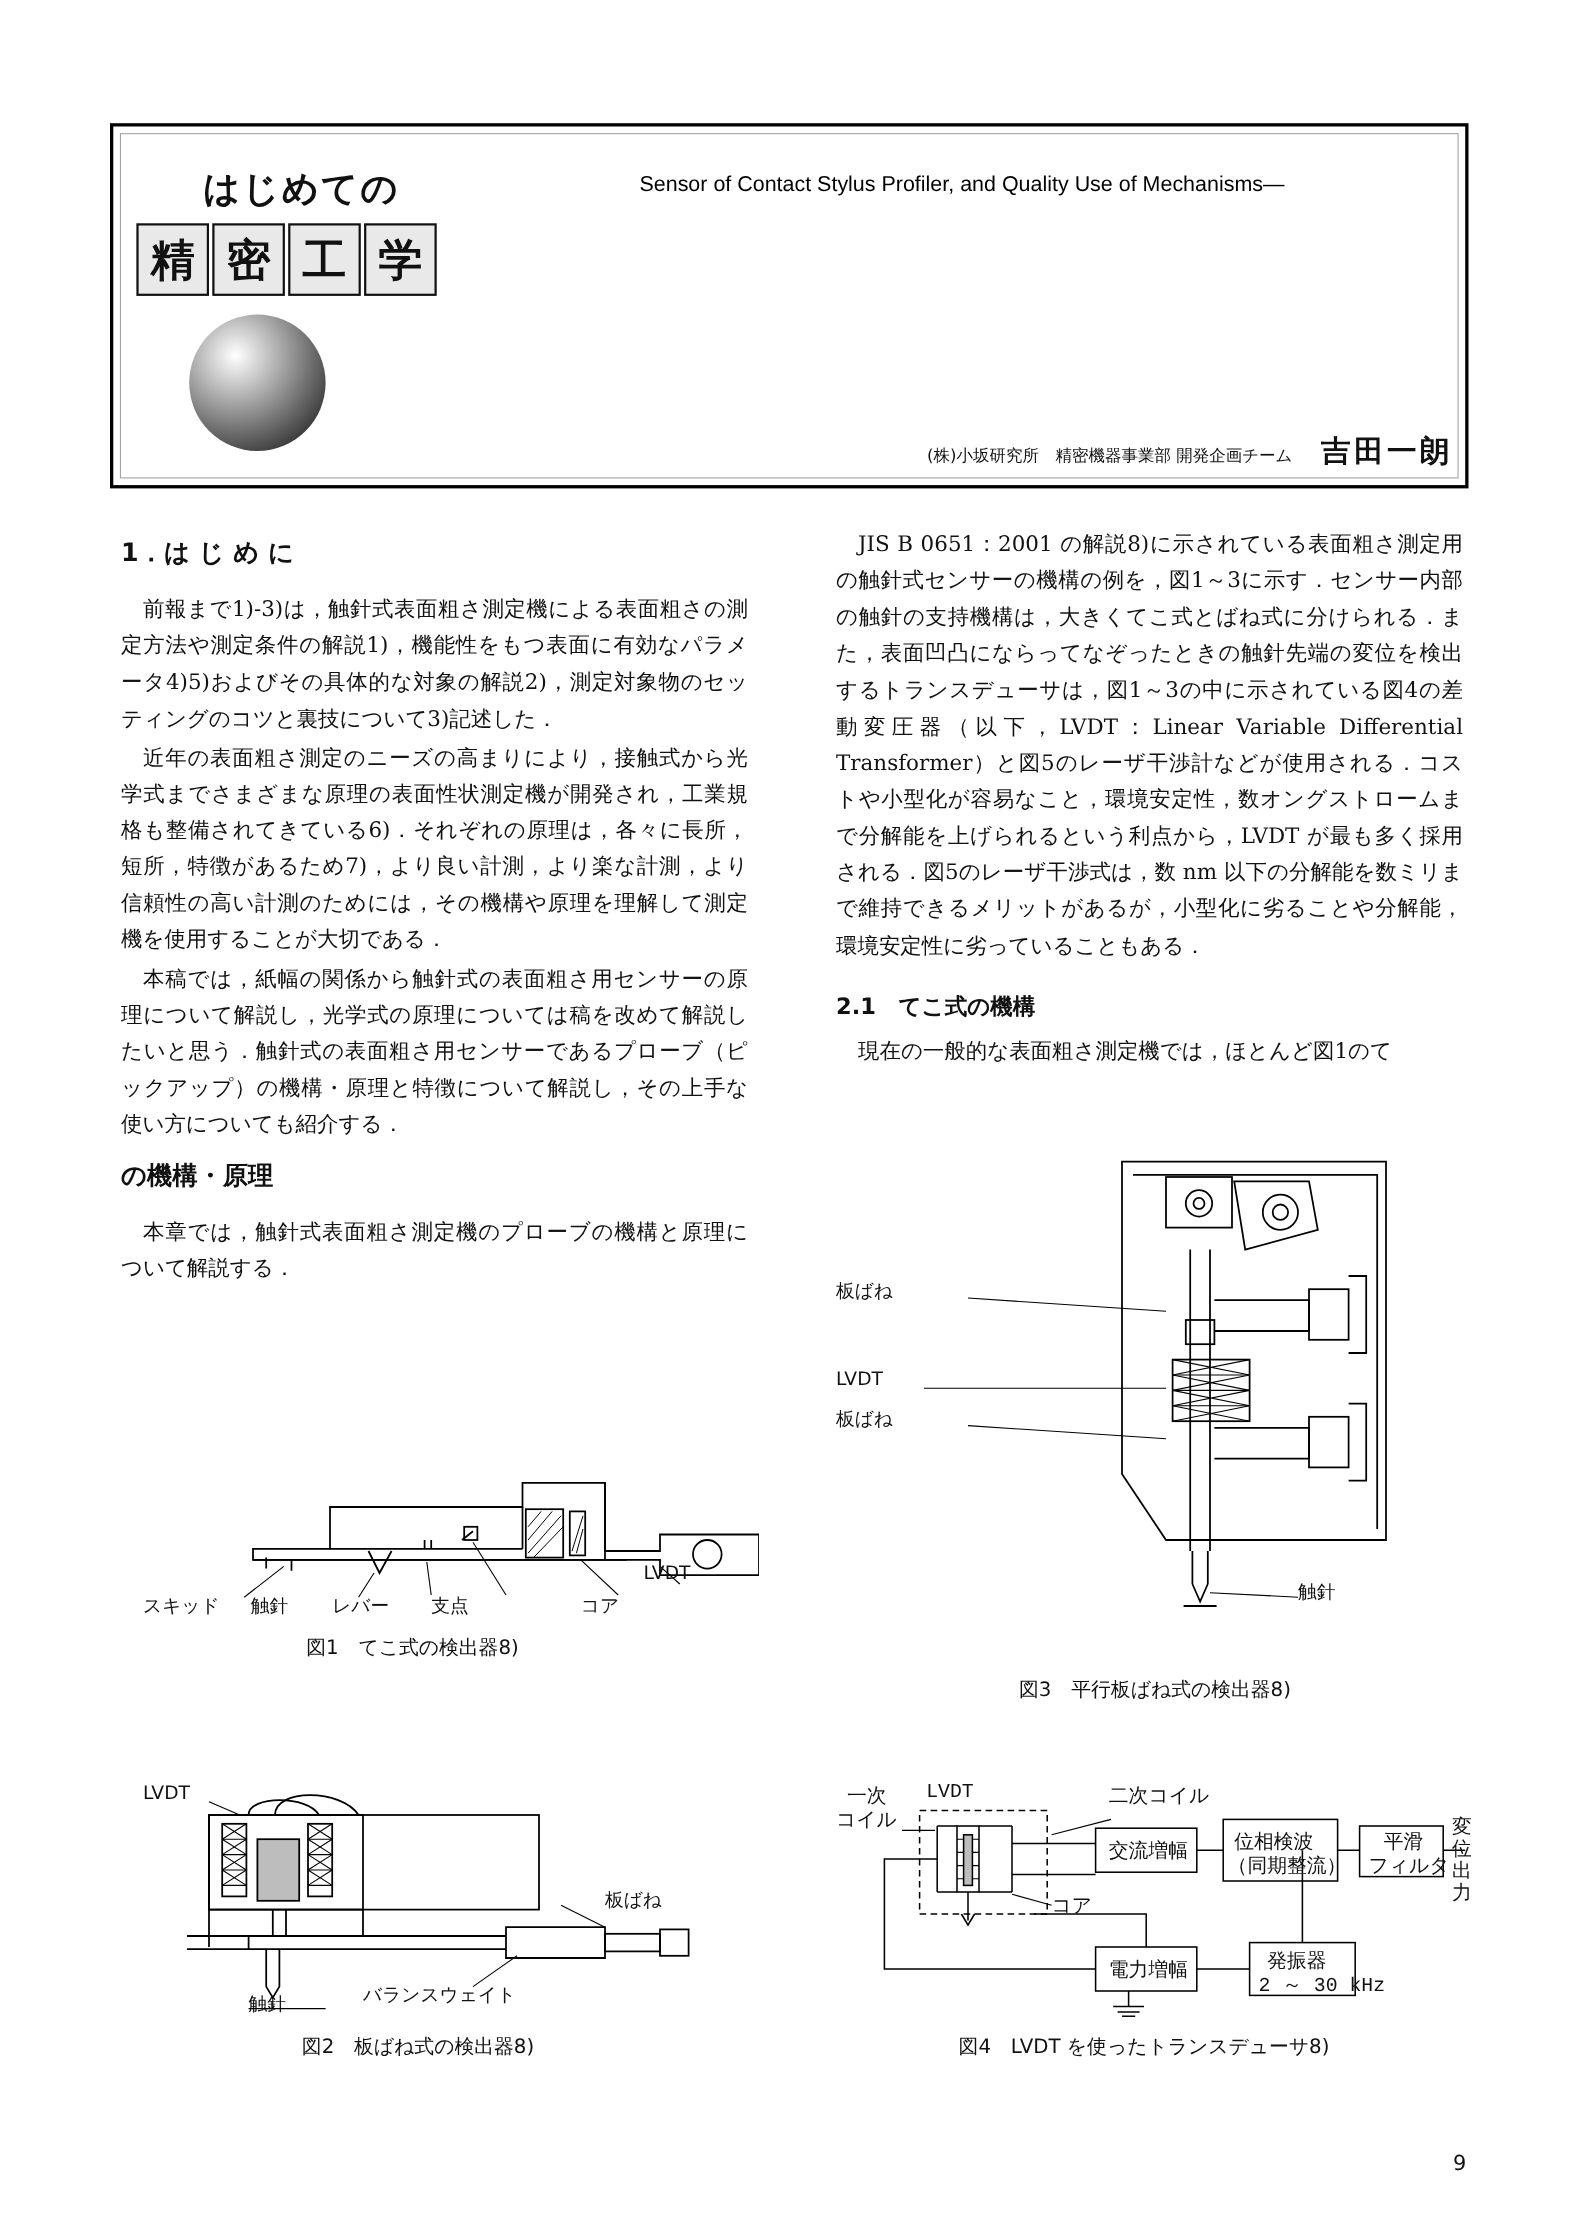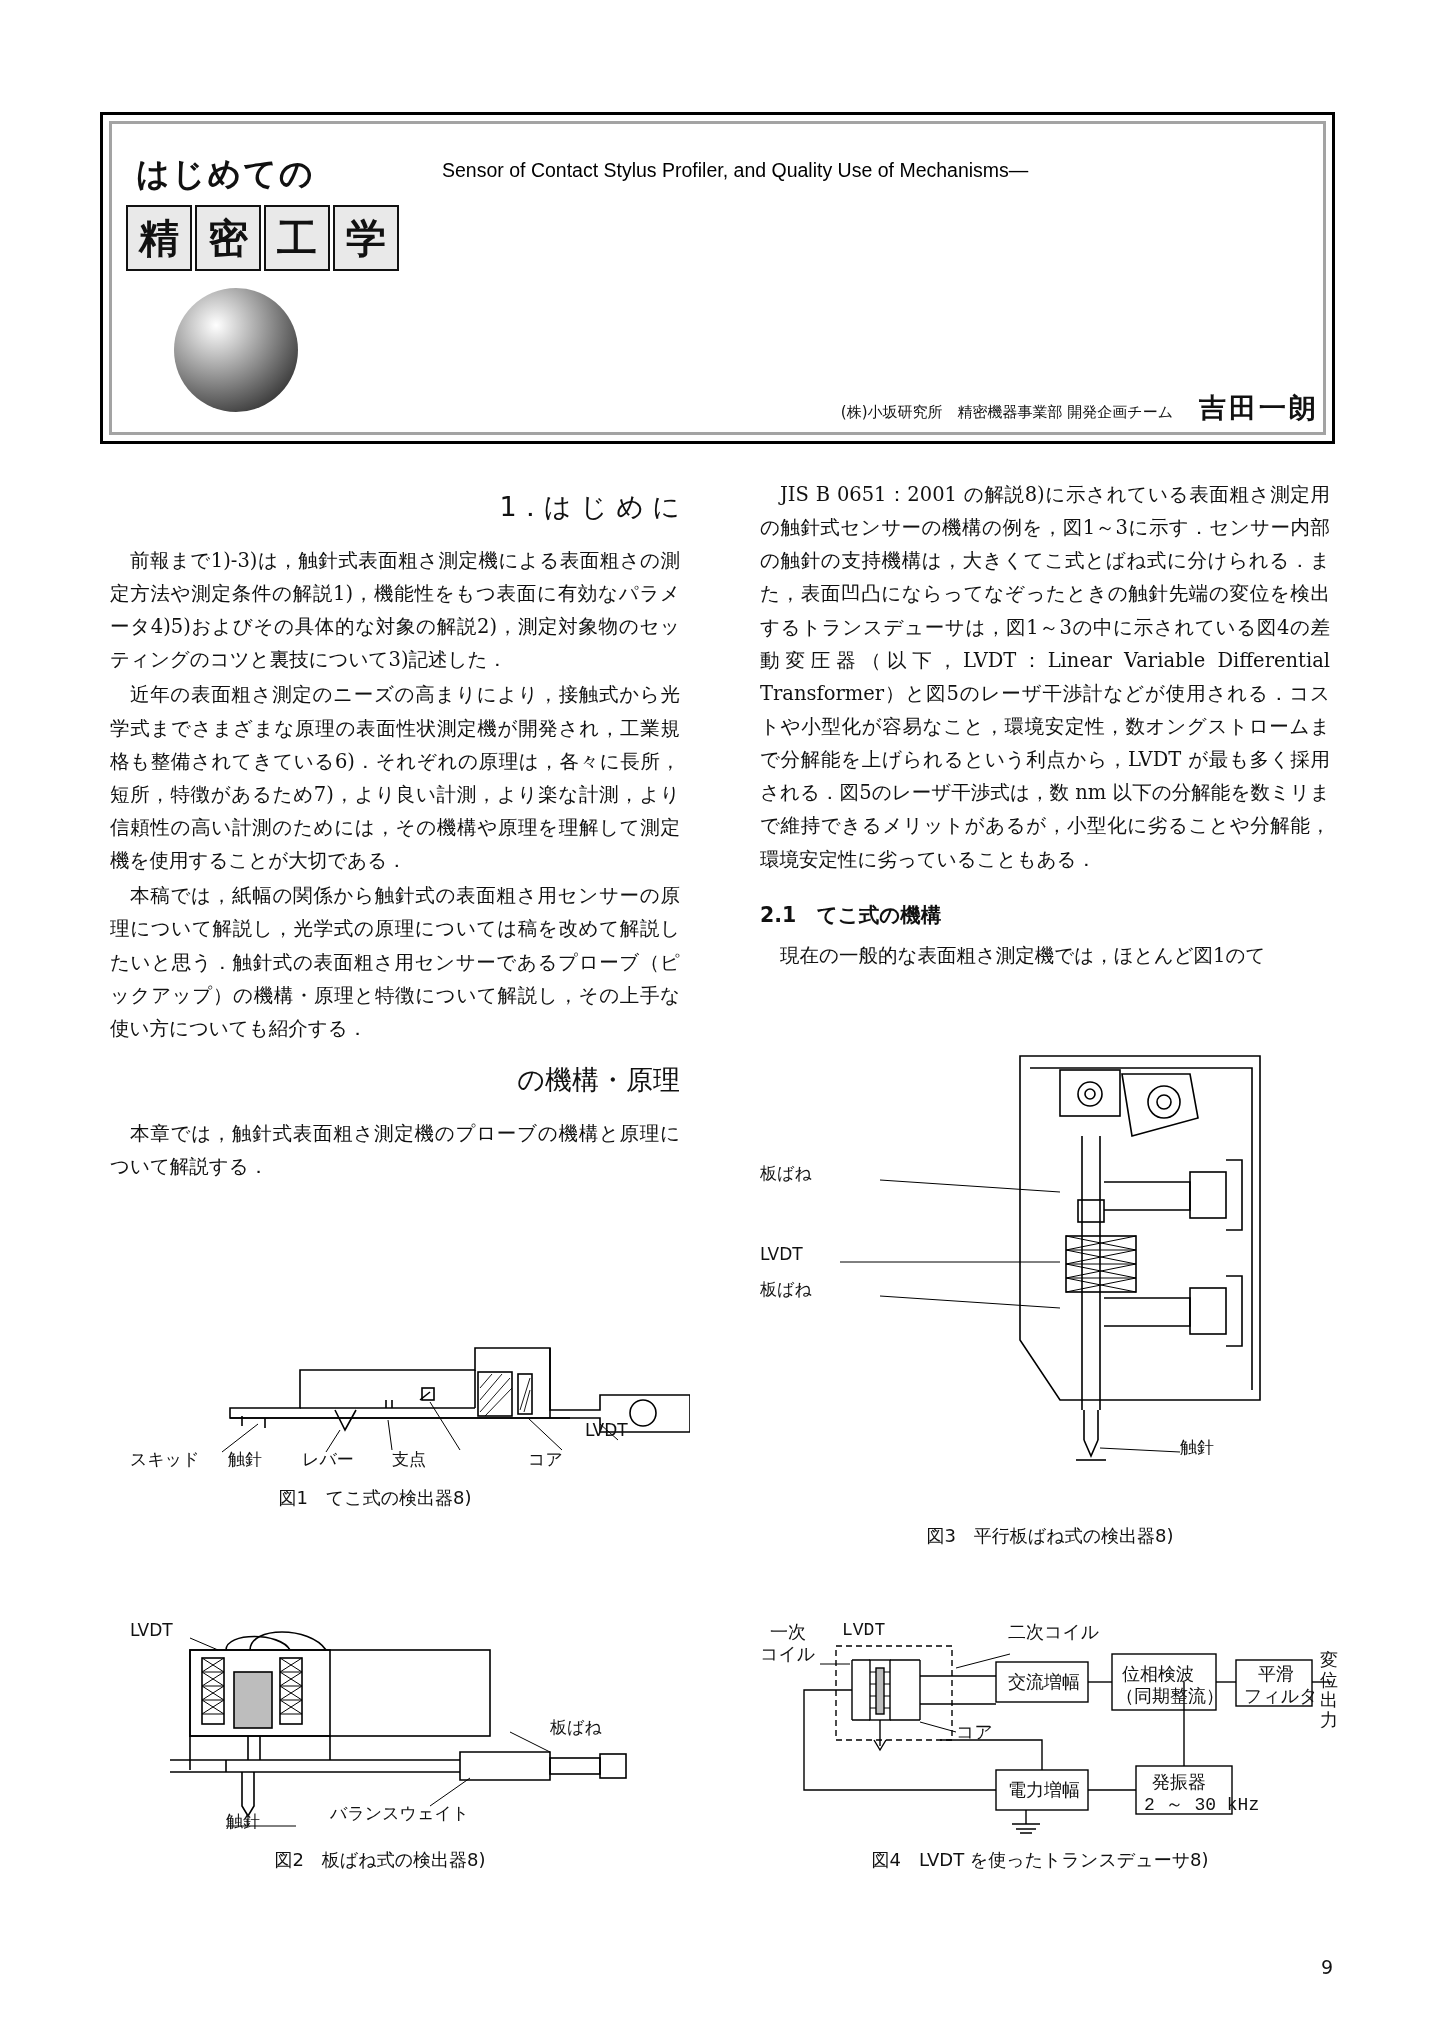--- a/index.html
+++ b/index.html
@@ -15,21 +15,21 @@
     position:absolute; left:0; top:0; width:1433px; height:2024px;
   }
 
   
   .banner{
     position:absolute; left:100px; top:112px; width:1235px; height:332px;
     border:3px solid #000; background:#fff; box-sizing:border-box;
   }
   .banner-inner{
     position:absolute; left:6px; top:6px; right:6px; bottom:6px;
-    border:3px solid #a3a3a3; box-sizing:border-box;
+    border:1px solid #a3a3a3; box-sizing:border-box;text-align:center;
   }
   .logo-block{ position:absolute; left:14px; top:14px; width:290px; height:290px; }
   .logo-hajimete{
     font-family:"DejaVu Sans", sans-serif;
     font-size:33px; font-weight:bold; letter-spacing:2px; color:#111;
     margin-left:10px; margin-top:14px;
   }
   .logo-boxes{ margin-top:8px; display:flex; gap:3px; }
   .logo-boxes span{
     width:62px; height:62px; border:2px solid #111; display:flex;
@@ -66,21 +66,21 @@
     position:absolute; width:570px;
     font-family:"DejaVu Serif", serif;
     font-size:19.5px; line-height:1.70; text-align:justify;
     color:#111;
   }
   .col-left{ left:110px; top:478px; }
   .col-right{ left:760px; top:478px; }
 
   .sec-h{
     font-family:"DejaVu Sans", sans-serif;
-    font-weight:normal; font-size:27px; text-align:right; margin:6px 0 14px 0;
+    font-weight:bold; font-size:23px; text-align:left; margin:6px 0 14px 0;
   }
   .sec-h-left{
     font-family:"DejaVu Sans", sans-serif;
     font-weight:bold; font-size:20.5px; margin:22px 0 6px 0;
   }
   p{ margin:0 0 2px 0; text-indent:20px; }
 
   
   .fig-cap{
     font-family:"DejaVu Sans", sans-serif;

